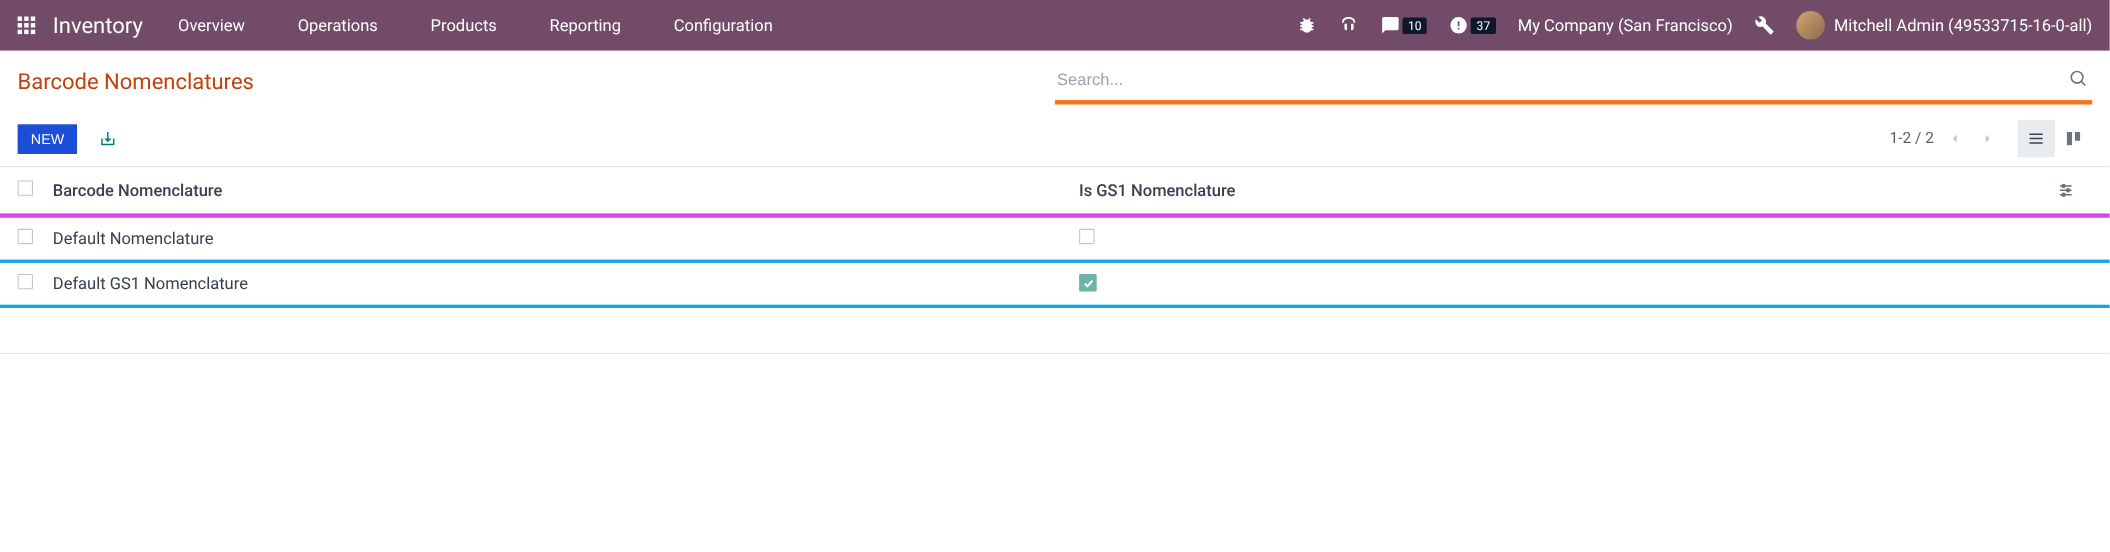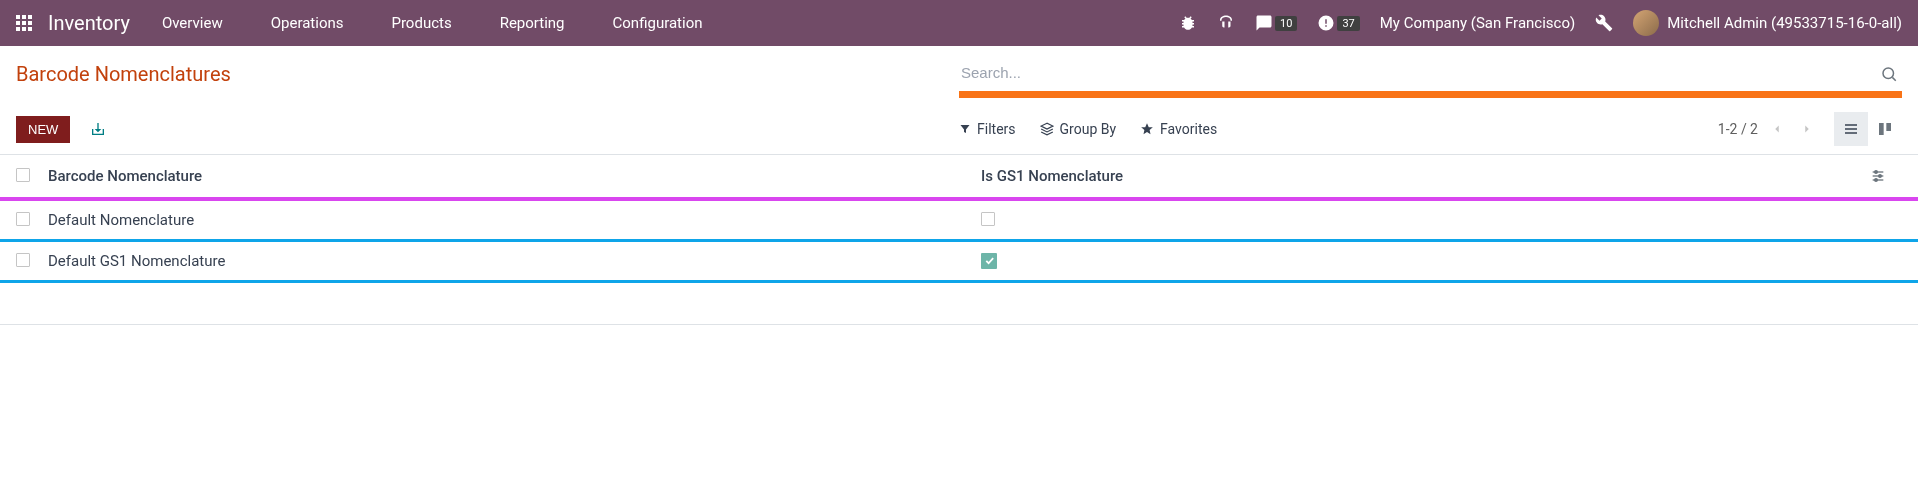--- a/index.html
+++ b/index.html
@@ -7,36 +7,36 @@
 
 .topbar { background: #714B67; height: 46px; display: flex; align-items: center; color: #fff; padding: 0 16px; }
 .topbar-left { display: flex; align-items: center; gap: 8px; justify-content: flex-end; }
 .apps-icon { display: grid; grid-template-columns: repeat(3, 4px); grid-template-rows: repeat(3, 4px); gap: 2px; cursor: pointer; }
 .apps-icon span { background: #fff; width: 4px; height: 4px; }
 .brand { font-size: 20px; font-weight: 400; margin-left: 8px; margin-right: 24px; cursor: pointer; }
 .nav-menu { display: flex; gap: 48px; }
 .nav-item { color: #fff; cursor: pointer; font-size: 15px; }
 .topbar-right { margin-left: auto; display: flex; align-items: center; gap: 20px; }
 .topbar-icon { display: inline-flex; align-items: center; cursor: pointer; position: relative; }
-.badge { background: #404040; color: #fff; font-size: 11px; padding: 1px 5px; border-radius: 2px; margin-left: 2px; }
+.badge { background: #0f172a; color: #fff; font-size: 11px; padding: 1px 5px; border-radius: 2px; margin-left: 2px; }
 .company { font-size: 15px; cursor: pointer; }
 .avatar { width: 26px; height: 26px; border-radius: 50%; background: linear-gradient(135deg, #d4a574, #8b6b4a); display: inline-block; }
 .user-name { font-size: 15px; cursor: pointer; }
 
 .control-panel { padding: 12px 16px 8px 16px; border-bottom: 1px solid #dee2e6; }
 .cp-top { display: flex; align-items: flex-start; }
 .breadcrumb { font-size: 20px; color: #c2410c; flex: 0 0 50%; padding-top: 4px; }
-.search-wrap { flex: 1; display: flex; align-items: flex-end; border-bottom: 7px solid #f97316; padding-bottom: 4px; }
+.search-wrap { flex: 1; display: flex; align-items: flex-start; border-bottom: 4px solid #f97316; padding-bottom: 4px; }
 .search-input { flex: 1; border: none; outline: none; font-size: 15px; padding: 6px 2px; color: #6c757d; }
 .search-input::placeholder { color: #9ca3af; }
 .search-btn { background: none; border: none; cursor: pointer; color: #6c757d; padding: 4px; }
 
 .cp-bottom { display: flex; align-items: center; margin-top: 14px; }
 .cp-left { flex: 0 0 50%; display: flex; align-items: center; gap: 16px; }
-.btn-new { background: #7f1d1d; color: #fff; border: none; padding: 6px 12px; font-size: 13px; cursor: pointer; }
+.btn-new { background: #1d4ed8; color: #fff; border: none; padding: 6px 12px; font-size: 13px; cursor: pointer; }
 .btn-icon-plain { background: none; border: none; color: #017E84; cursor: pointer; padding: 4px; }
 
 .cp-right { flex: 1; display: flex; align-items: center; }
 .search-options { display: flex; gap: 24px; flex: 1; }
 .opt { display: inline-flex; align-items: center; gap: 6px; color: #374151; cursor: pointer; font-size: 14px; }
 .pager { margin-left: auto; display: flex; align-items: center; gap: 8px; color: #5f5f5f; }
 .pager-arrow { color: #c5c5c5; cursor: pointer; padding: 2px 4px; }
 .view-switcher { display: flex; margin-left: 16px; }
 .view-btn { width: 34px; height: 34px; display: inline-flex; align-items: center; justify-content: center; cursor: pointer; color: #6c757d; }
 .view-btn.active { background: #e9ecef; color: #374151; }
@@ -133,40 +133,20 @@
   <div class="cp-bottom">
     <div class="cp-left">
       <button class="btn-new">NEW</button>
       <button class="btn-icon-plain">
         <svg width="16" height="16" viewBox="0 0 24 24" fill="#017E84">
             <path d="M19 12v7H5v-7H3v9h18v-9h-2zM13 3h-2v9H7l5 5 5-5h-4V3z"></path>
           </svg>
       </button>
     </div>
     <div class="cp-right">
-      <div class="search-options">
-        <span class="opt">
-          <svg width="12" height="12" viewBox="0 0 24 24" fill="#374151">
-              <path d="M3 4h18l-7 9v7l-4-2v-5L3 4z"></path>
-            </svg>
-          <span>Filters</span>
-        </span>
-        <span class="opt">
-          <svg width="14" height="14" viewBox="0 0 24 24" fill="none" stroke="#374151" stroke-width="2">
-              <path d="M12 2L2 7l10 5 10-5-10-5zM2 17l10 5 10-5M2 12l10 5 10-5"></path>
-            </svg>
-          <span>Group By</span>
-        </span>
-        <span class="opt">
-          <svg width="14" height="14" viewBox="0 0 24 24" fill="#374151">
-              <path d="M12 2l3 7h7l-5.5 4.5L18 21l-6-4-6 4 1.5-7.5L2 9h7l3-7z"></path>
-            </svg>
-          <span>Favorites</span>
-        </span>
-      </div>
       <div class="pager">
         <span>1-2 / 2</span>
         <span class="pager-arrow">
           <svg width="14" height="14" viewBox="0 0 24 24" fill="#c5c5c5">
               <path d="M15 18l-6-6 6-6v12z"></path>
             </svg>
         </span>
         <span class="pager-arrow">
           <svg width="14" height="14" viewBox="0 0 24 24" fill="#c5c5c5">
               <path d="M9 6l6 6-6 6V6z"></path>

